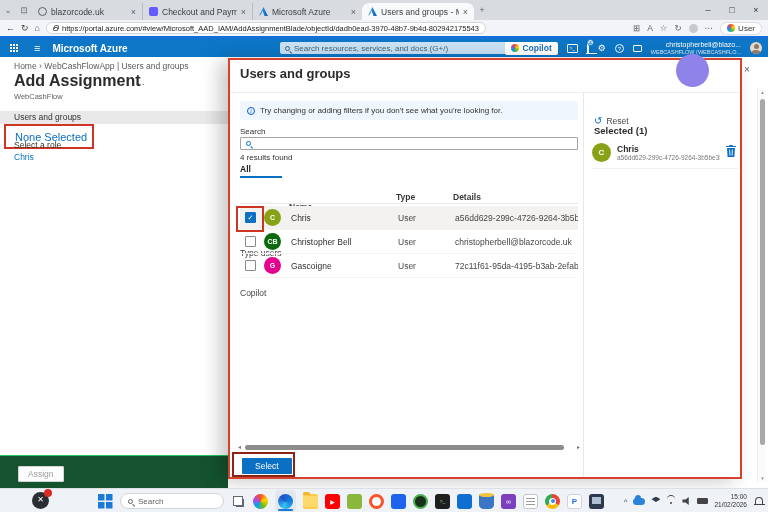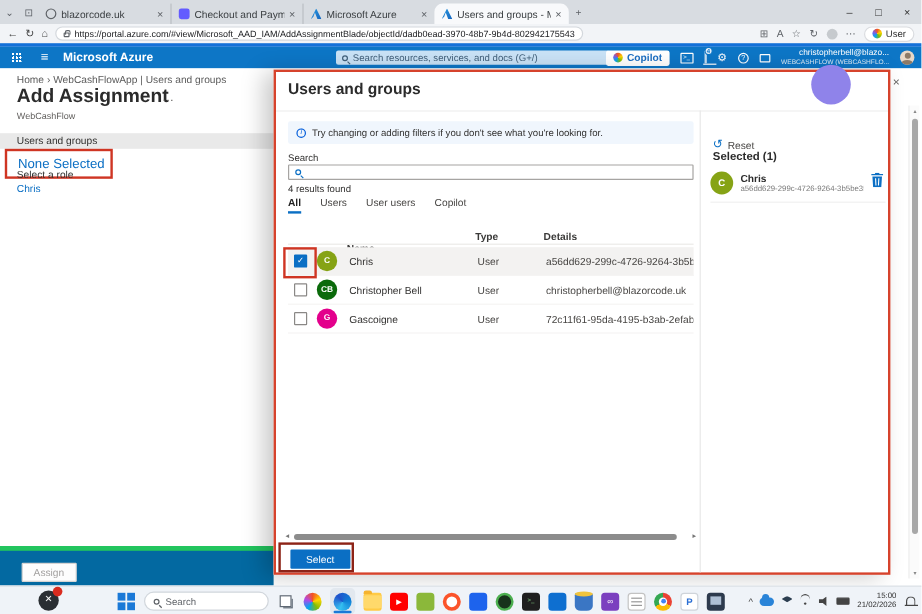--- a/index.html
+++ b/index.html
@@ -69,33 +69,33 @@
   .crumb { position:absolute; left:14px; top:4px; font-size:8.5px; color:#5b5b5b; white-space:nowrap; }
   .crumb .home { color:#5b5b5b; }
   .blade-title { position:absolute; left:14px; top:15px; font-size:16px; font-weight:bold; color:#2b2b2b; }
   .blade-dots { position:absolute; left:135px; top:19px; font-size:10px; color:#605e5c; }
   .blade-sub { position:absolute; left:14px; top:35px; font-size:7.5px; color:#605e5c; }
   .sec-bar { position:absolute; left:0; top:54px; width:228px; height:13px; background:#e9e9e9; font-size:8.5px; line-height:13px; padding-left:14px; color:#323130; }
   .none-sel-box { position:absolute; left:4px; top:67px; border:2px solid #cf3523; padding:1px 5px 2px 9px; }
   .none-sel { font-size:11px; color:#0b6fc4; }
   .role-label { position:absolute; left:14px; top:83px; font-size:8.5px; color:#323130; }
   .role-val { position:absolute; left:14px; top:95px; font-size:8.5px; color:#0b6fc4; }
-  .left-footer { position:absolute; left:0; top:398px; width:228px; height:33px; background:#0369a1; border-top:4px solid #22c55e; }
+  .left-footer { position:absolute; left:0; top:398px; width:228px; height:33px; background:#14532d; border-top:1px solid #22c55e; }
   .assign-btn { position:absolute; left:18px; top:10px; font-size:8.5px; color:#a3a1a0; background:#fdfdfd; border:1px solid #d6d4d3; border-radius:1px; padding:2px 9px; }
 
   
   .dialog { position:absolute; left:228px; top:1px; width:514px; height:421px; background:#fff; border:2px solid #d6432c; box-shadow:-8px 2px 18px rgba(0,0,0,.22); }
   .dlg-title { position:absolute; left:10px; top:6px; font-size:13px; font-weight:bold; color:#2b2b2b; }
   .dlg-hdr-line { position:absolute; left:0; top:32px; width:100%; height:1px; background:#efefef; }
   .banner { position:absolute; left:10px; top:41px; width:338px; height:19px; background:#f0f6fd; border-radius:2px; display:flex; align-items:center; gap:5px; padding:0 7px; font-size:8px; color:#323130; }
   .info-ic { width:8px; height:8px; border:1px solid #015cda; border-radius:50%; color:#015cda; font-size:6px; line-height:7px; text-align:center; font-style:italic; flex:none; }
   .srch-label { position:absolute; left:10px; top:67px; font-size:8px; color:#323130; }
   .srch-box { position:absolute; left:10px; top:77px; width:338px; height:13px; border:1px solid #a6a4a2; border-radius:1px; display:flex; align-items:center; padding:0 5px; color:#0b6fc4; font-size:8px; }
   .results { position:absolute; left:10px; top:93px; font-size:8px; color:#323130; }
-  .ftabs { position:absolute; left:10px; top:104px; display:flex; gap:16px; font-size:8.5px; color:#484644; }
+  .ftabs { position:absolute; left:10px; top:104px; display:flex; gap:30px; font-size:8.5px; color:#484644;flex-direction:column; }
   .ftab.on { font-weight:bold; color:#202020; border-bottom:2px solid #0b6fc4; padding-bottom:2px; }
   .thead { position:absolute; left:10px; top:131px; width:338px; height:13px; display:flex; align-items:center; font-size:8.5px; font-weight:bold; color:#3b3a39; border-bottom:1px solid #eceae8; padding-left:49px; }
   .thead .c-name { width:107px;margin-top:20px; }
   .thead .c-type { width:57px; }
   .thead .c-det { flex:1; }
   .trow { position:absolute; left:10px; width:338px; height:24px; display:flex; align-items:center; font-size:8.5px; border-bottom:1px solid #f5f4f3; overflow:hidden; white-space:nowrap; }
   .trow.sel { background:#f3f2f1; }
   .cbx { width:11px; height:11px; border:1px solid #8a8886; border-radius:1px; margin:0 8px 0 5px; background:#fff; flex:none; font-size:7px; line-height:10px; text-align:center; color:#fff; }
   .cbx.on { background:#0b6fc4; border-color:#0b6fc4; }
   .pava { width:17px; height:17px; border-radius:50%; color:#fff; font-size:7px; font-weight:bold; text-align:center; line-height:17px; margin-right:10px; flex:none; }
@@ -298,21 +298,21 @@
 
       <div class="srch-label">Search</div>
       <div class="srch-box">
         <span class="mag"></span>
       </div>
       <div class="results">4 results found</div>
 
       <div class="ftabs">
         <span class="ftab on">All</span>
         <span class="ftab">Users</span>
-        <span class="ftab">User users</span>
+        <span class="ftab">Type users</span>
         <span class="ftab">Copilot</span>
       </div>
 
       <div class="thead">
         <span class="c-name">Name</span>
         <span class="c-type">Type</span>
         <span class="c-det">Details</span>
       </div>
 
       <div class="trow sel" style="top:146px">

